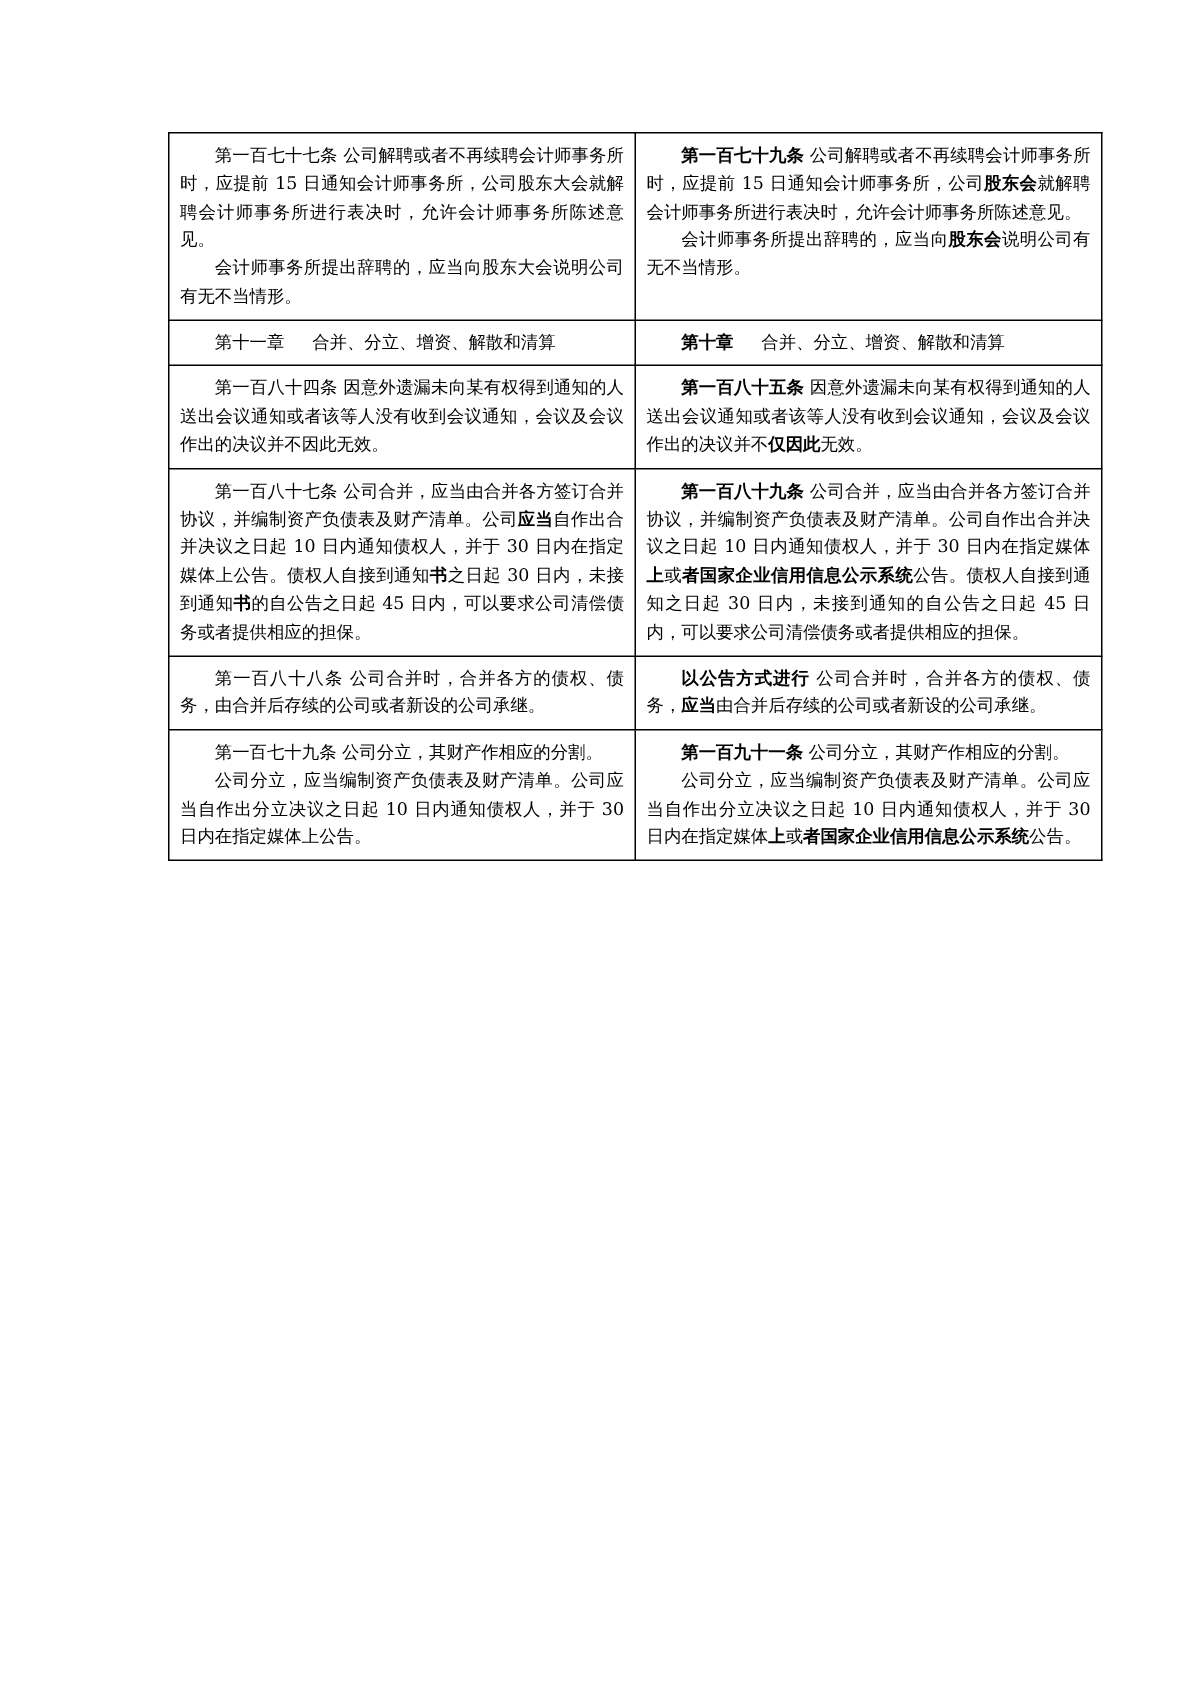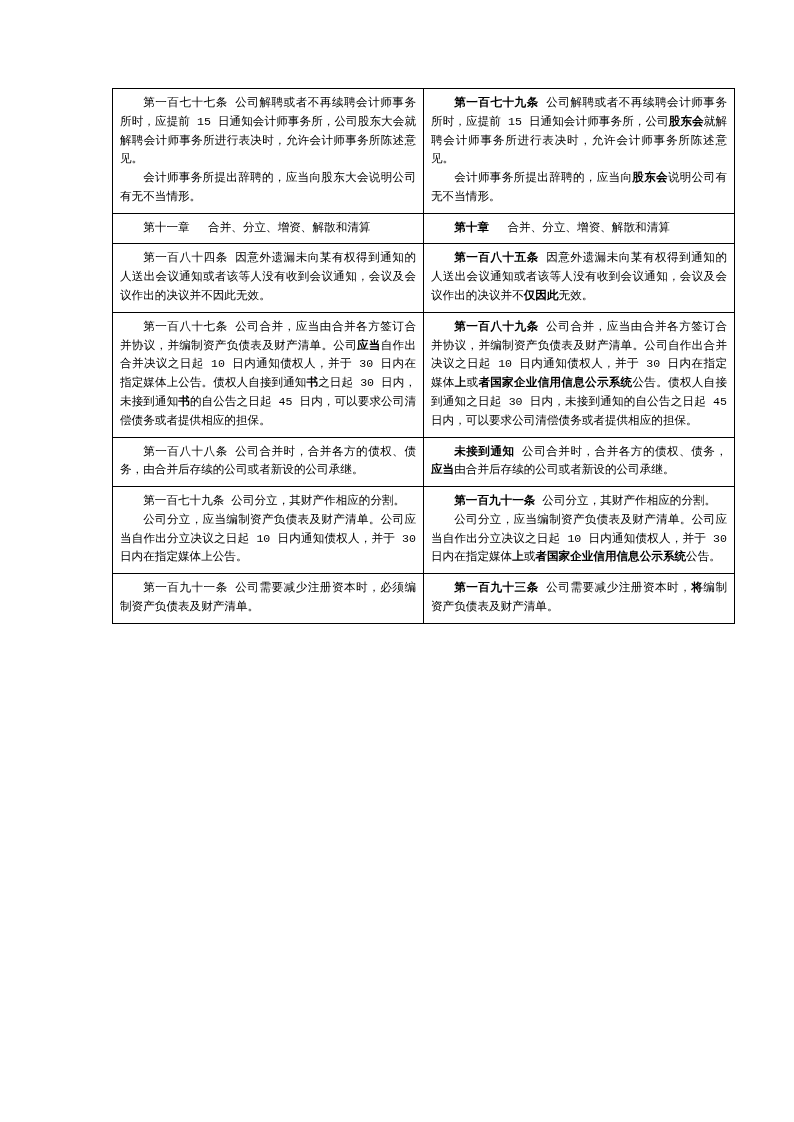--- a/index.html
+++ b/index.html
@@ -17,21 +17,20 @@
     position: relative;
     width: 794px;
     height: 1122px;
     box-sizing: border-box;
     padding: 88px 90px 0 112px;
   }
   table.doc-table {
     border-collapse: collapse;
     width: 592px;
     table-layout: fixed;
-    font-family: Liberation Mono, monospace;
   }
   table.doc-table td {
     border: 1px solid #000000;
     vertical-align: top;
     padding: 5px 7px 6px 7px;
     font-size: 11.6px;
     line-height: 1.62;
     text-align: justify;
     text-justify: inter-ideograph;
     word-break: break-all;
@@ -92,36 +91,28 @@
           </td>
           <td class="col-right">
             <p class="para"><b>第一百八十九条</b><span>  公司合并，应当由合并各方签订合并协议，并编制资产负债表及财产清单。公司自作出合并决议之日起 10 日内通知债权人，并于 30 日内在指定媒体</span><b>上</b><span>或</span><b>者国家企业信用信息公示系统</b><span>公告。债权人自接到通知之日起 30 日内，未接到通知的自公告之日起 45 日内，可以要求公司清偿债务或者提供相应的担保。</span></p>
           </td>
         </tr>
         <tr>
           <td class="col-left">
             <p class="para"><span>第一百八十八条  公司合并时，合并各方的债权、债务，由合并后存续的公司或者新设的公司承继。</span></p>
           </td>
           <td class="col-right">
-            <p class="para"><b>未接到通知</b><span>  公司合并时，合并各方的债权、债务，</span><b>应当</b><span>由合并后存续的公司或者新设的公司承继。</span></p>
+            <p class="para"><b>以公告方式进行</b><span>  公司合并时，合并各方的债权、债务，</span><b>应当</b><span>由合并后存续的公司或者新设的公司承继。</span></p>
           </td>
         </tr>
         <tr>
           <td class="col-left">
             <p class="para"><span>第一百七十九条  公司分立，其财产作相应的分割。</span></p>
             <p class="para"><span>公司分立，应当编制资产负债表及财产清单。公司应当自作出分立决议之日起 10 日内通知债权人，并于 30 日内在指定媒体上公告。</span></p>
           </td>
           <td class="col-right">
             <p class="para"><b>第一百九十一条</b><span>  公司分立，其财产作相应的分割。</span></p>
             <p class="para"><span>公司分立，应当编制资产负债表及财产清单。公司应当自作出分立决议之日起 10 日内通知债权人，并于 30 日内在指定媒体</span><b>上</b><span>或</span><b>者国家企业信用信息公示系统</b><span>公告。</span></p>
           </td>
         </tr>
-        <tr>
-          <td class="col-left">
-            <p class="para"><span>第一百九十一条  公司需要减少注册资本时，必须编制资产负债表及财产清单。</span></p>
-          </td>
-          <td class="col-right">
-            <p class="para"><b>第一百九十三条</b><span>  公司需要减少注册资本时，</span><b>将</b><span>编制资产负债表及财产清单。</span></p>
-          </td>
-        </tr>
       </tbody>
   </table>
 </div>
 
 </body></html>

